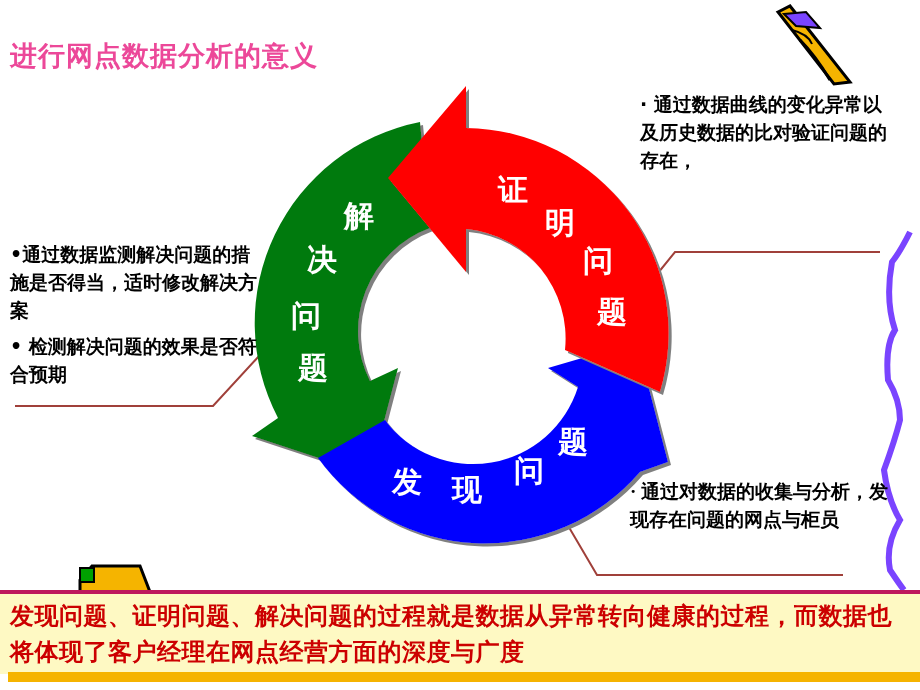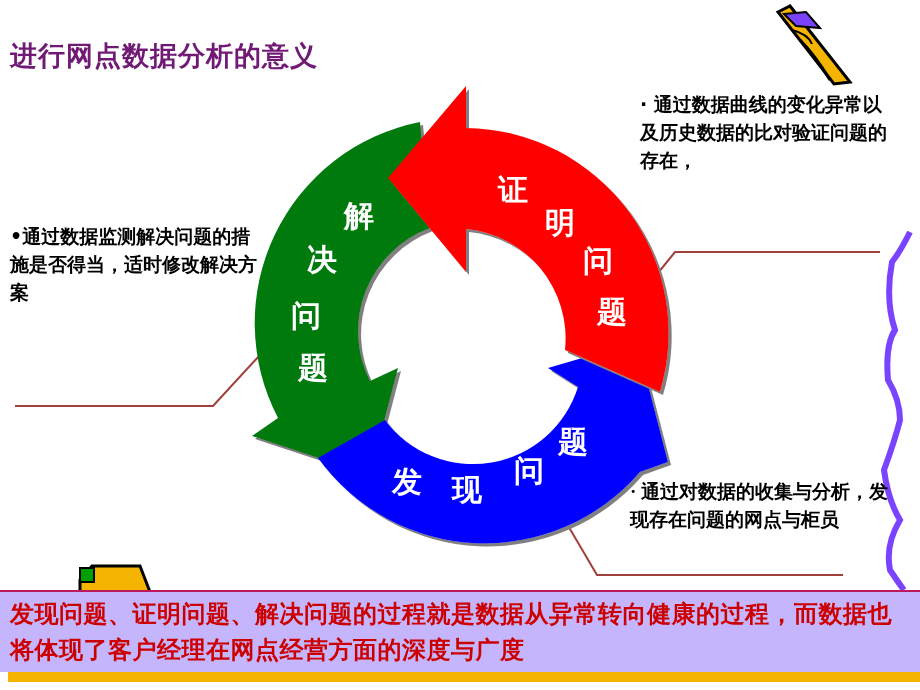--- a/index.html
+++ b/index.html
@@ -3,35 +3,35 @@
 <meta charset="utf-8">
 <style>
   html, body { margin: 0; padding: 0; }
   body {
     width: 920px; height: 690px; position: relative; overflow: hidden;
     background: #ffffff;
     font-family: "DejaVu Sans", "Liberation Sans", sans-serif;
   }
   .title {
     position: absolute; left: 10px; top: 38px;
-    font-size: 27px; font-weight: bold; color: #701a75; letter-spacing: 1px;
+    font-size: 27px; font-weight: bold; color: #ec4899; letter-spacing: 1px;
   }
   .note {
     position: absolute; font-size: 19px; font-weight: bold; color: #000;
     line-height: 28px;
   }
   .note p { margin: 0; }
   .note p + p { margin-top: 8px; }
   #note-top-right { left: 640px; top: 90px; width: 260px; }
-  #note-left { left: 10px; top: 222px; width: 250px; }
+  #note-left { left: 10px; top: 240px; width: 250px; }
   #note-bottom-right { left: 630px; top: 478px; width: 265px; font-family: Liberation Serif, serif; }
   svg.diagram { position: absolute; left: 0; top: 0; }
   .summary {
     position: absolute; left: 0; top: 590px; width: 920px; height: 80px;
-    background: #c4b5fd; border-top: 2px solid #be185d;
+    background: #fef9c3; border-top: 4px solid #be185d;
   }
   .summary-text {
     position: absolute; left: 10px; top: 4px; width: 905px;
     color: #cc0000; font-weight: bold; font-size: 24px; line-height: 36px;
     letter-spacing: 0.5px;
   }
   .accent-bar {
     position: absolute; left: 8px; top: 672px; width: 912px; height: 10px;
     background: #f5b400;
   }
@@ -113,20 +113,21 @@
     <rect x="80" y="568" width="14" height="14" fill="#00a000" stroke="#000" stroke-width="2"></rect>
   </g>
 </svg>
 
 <div class="note" id="note-top-right">
   <p>· 通过数据曲线的变化异常以及历史数据的比对验证问题的存在，</p>
 </div>
 
 <div class="note" id="note-left">
   <p>•通过数据监测解决问题的措施是否得当，适时修改解决方案</p>
+  <p>• 检测解决问题的效果是否符合预期</p>
 </div>
 
 <div class="note" id="note-bottom-right">
   <p>· 通过对数据的收集与分析，发现存在问题的网点与柜员</p>
 </div>
 
 <div class="summary">
   <div class="summary-text">发现问题、证明问题、解决问题的过程就是数据从异常转向健康的过程，而数据也将体现了客户经理在网点经营方面的深度与广度</div>
 </div>
 <div class="accent-bar"></div>

